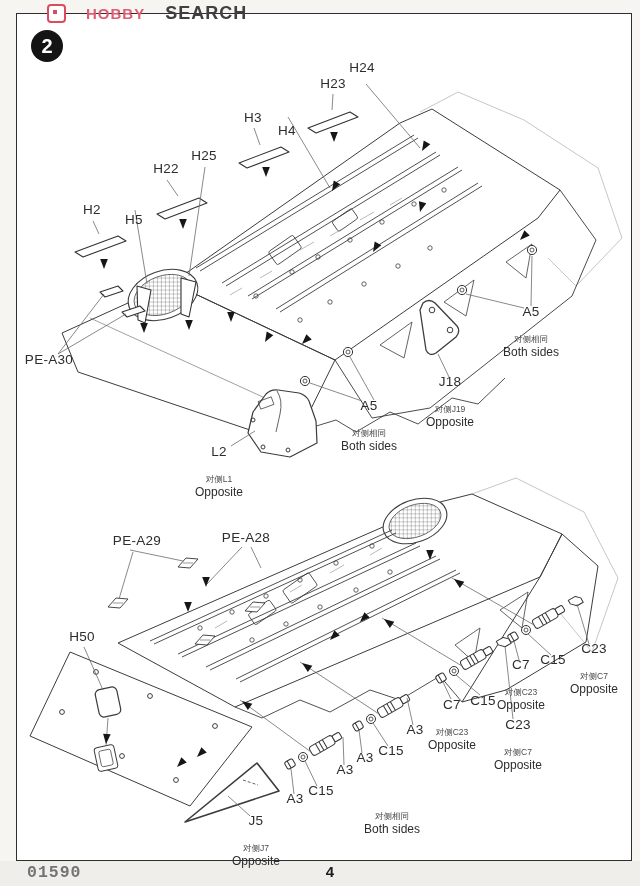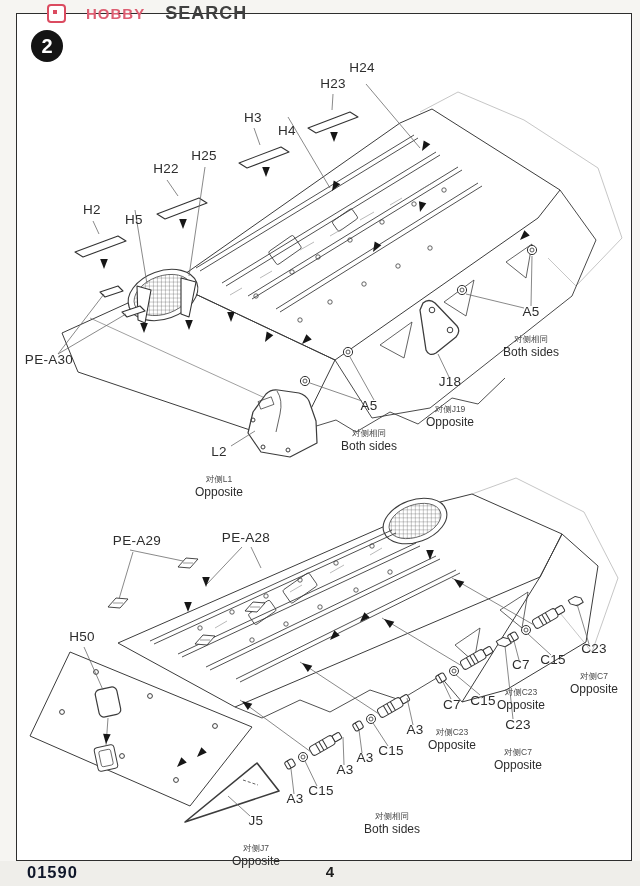--- a/index.html
+++ b/index.html
@@ -21,21 +21,21 @@
     display:flex;align-items:center;justify-content:center;font-size:20px;font-weight:bold;}
   
   #art{position:absolute;left:0;top:0;}
   
   #labels{position:absolute;left:0;top:0;width:640px;height:688px;pointer-events:none;}
   .part-label{position:absolute;transform:translate(-50%,-10px);text-align:center;line-height:1.12;white-space:nowrap;}
   .pno{font-size:13.5px;color:#2d2d2d;letter-spacing:.3px;}
   .pcn{font-size:8.5px;color:#4c4c4c;margin-top:16px;}
   .pen{font-size:12px;color:#2d2d2d;margin-top:1px;text-align:right;}
   
-  #kit-number{position:absolute;left:27px;top:863px;font-size:16.5px;font-weight:bold;color:#0f172a;letter-spacing:1px;}
+  #kit-number{position:absolute;left:27px;top:863px;font-size:16.5px;font-weight:bold;color:#737373;letter-spacing:1px;font-family:Liberation Mono, monospace;}
   #page-number{position:absolute;left:330px;top:863px;transform:translateX(-50%);font-size:15px;font-weight:bold;color:#1d1d1d;}
 </style>
 </head>
 <body>
 
 <div id="page-bg"></div>
 <div id="footer-strip"></div>
 
 <div id="logo">
   <span class="mark"></span>

